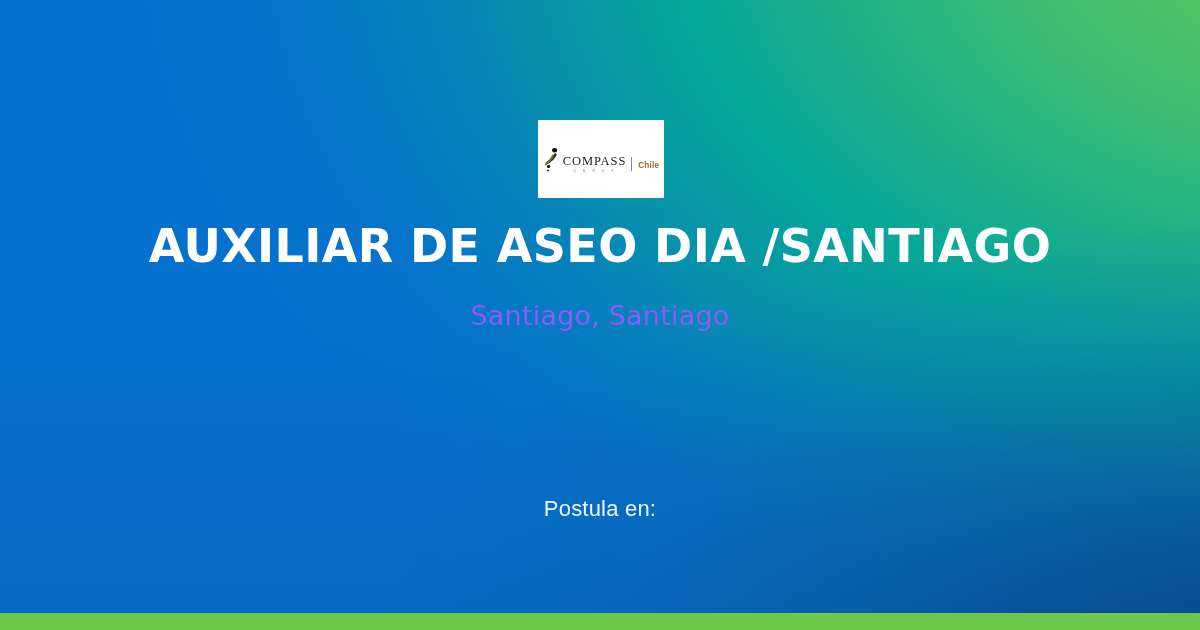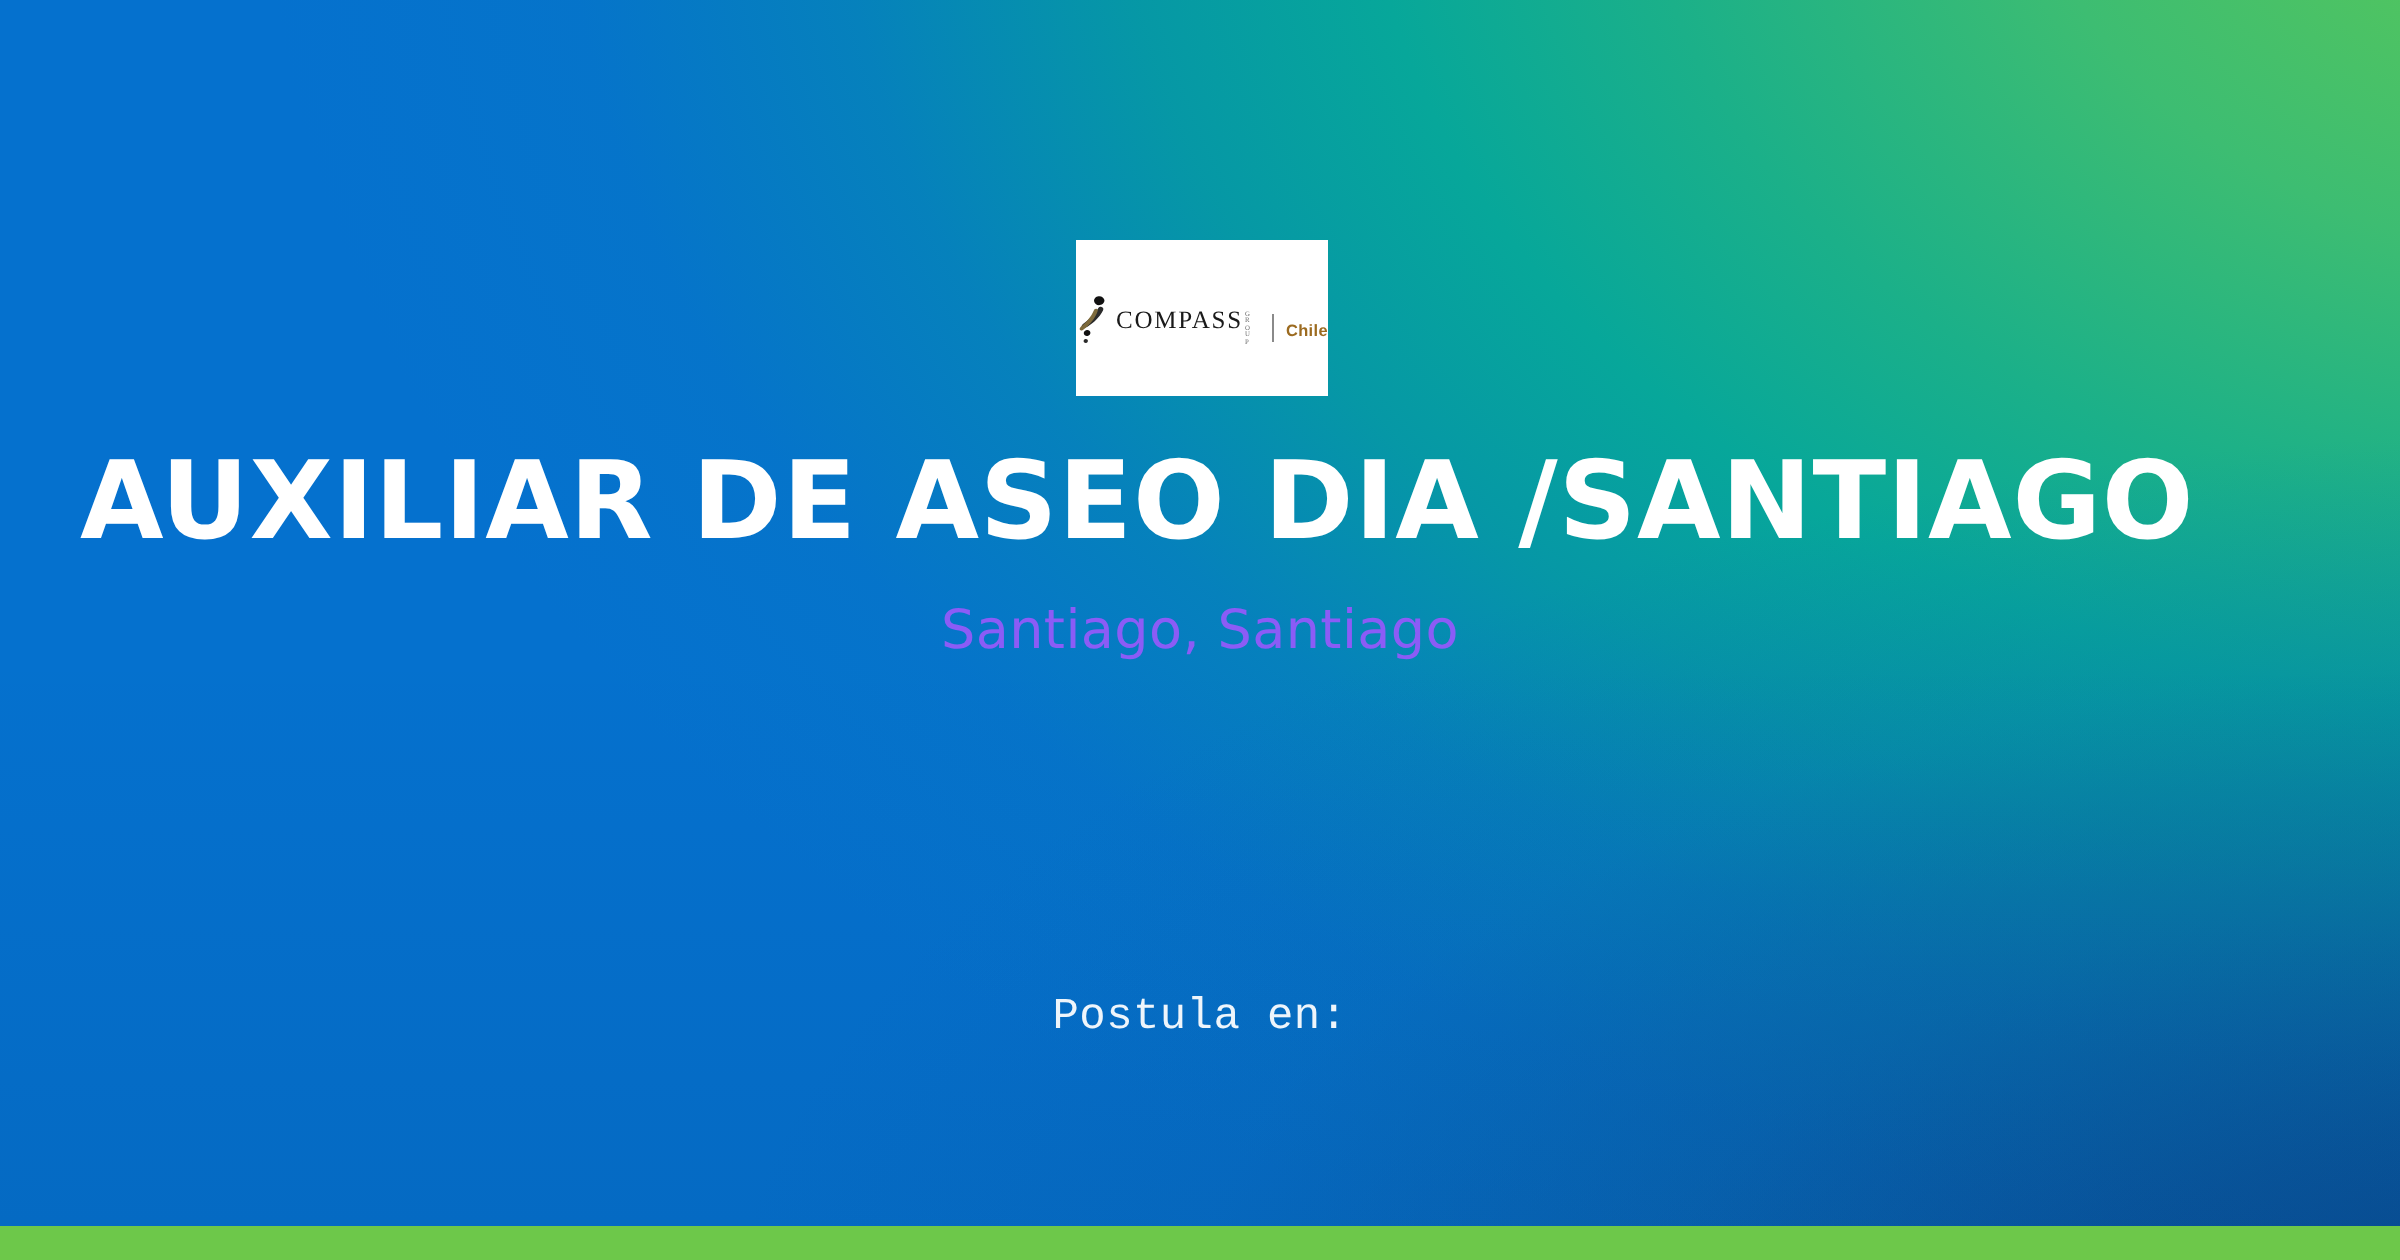--- a/index.html
+++ b/index.html
@@ -92,22 +92,22 @@
     transform: translateY(1px);
   }
   .logo-mark {
     width: 17px;
     height: 26px;
     flex: 0 0 auto;
     margin-right: 1px;
   }
   .logo-wordblock {
     display: flex;
-    flex-direction: row;
-    align-items: flex-start;
+    flex-direction: column;
+    align-items: center;
     line-height: 1;
   }
   .logo-word {
     font-family: "Liberation Serif", serif;
     font-size: 12.5px;
     letter-spacing: 0.9px;
     color: #1a1a1a;
     font-weight: 400;
   }
   .logo-sub {
@@ -132,25 +132,25 @@
     letter-spacing: 0.2px;
     margin-bottom: 3px;
   }
 
   
   .job-title {
     position: absolute;
     left: 0;
     right: 0;
     top: 222px;
-    text-align: left;
+    text-align: center;
     color: #ffffff;
     font-family: "DejaVu Sans", sans-serif;
     font-weight: 700;
-    font-size: 54px;
+    font-size: 46px;
     letter-spacing: 0.4px;
     line-height: 1.06;
     padding: 0 40px;
     box-sizing: border-box;
     white-space: nowrap;
   }
 
   .job-location {
     position: absolute;
     left: 0;
@@ -165,21 +165,21 @@
   }
 
   
   .apply-label {
     position: absolute;
     left: 0;
     right: 0;
     top: 496px;
     text-align: center;
     color: #eef5fb;
-    font-family: Liberation Mono, monospace;
+    font-family: Liberation Sans, sans-serif;
     font-weight: 400;
     font-size: 22px;
     letter-spacing: 0.2px;
   }
   .apply-url {
     position: absolute;
     left: 0;
     right: 0;
     top: 533px;
     text-align: center;

